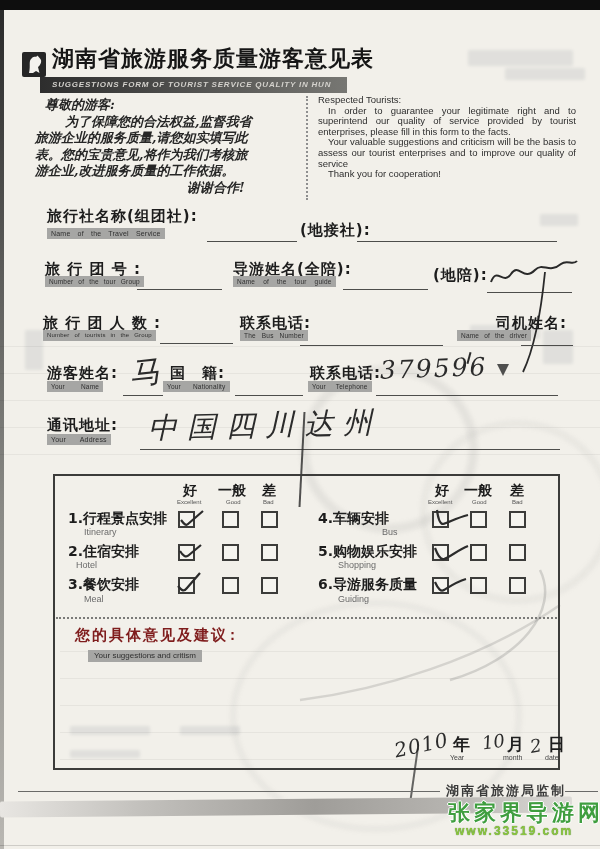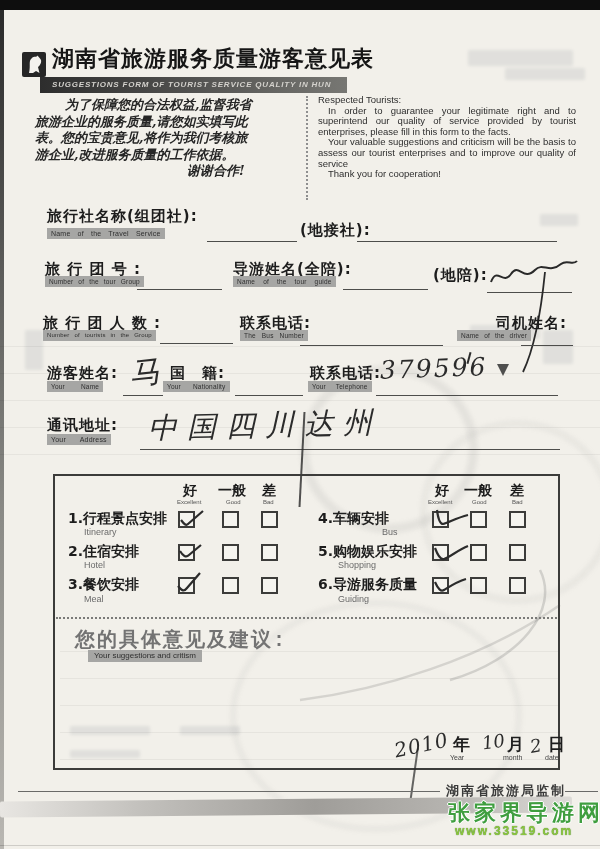--- a/index.html
+++ b/index.html
@@ -37,21 +37,21 @@
   .rule{border-bottom:1.5px solid #4d4d4b;}
   .hw{font-family:"DejaVu Serif",serif;font-style:italic;color:#2b2b2b;white-space:nowrap;}
   
   .ratebox{left:53px;top:474px;width:507px;height:296px;border:2px solid #3c3c3a;box-sizing:border-box;}
   .colzh{font-size:14px;font-weight:bold;color:#1d1d1d;white-space:nowrap;font-family:"DejaVu Sans",sans-serif;}
   .colen{font-size:6px;color:#555;}
   .rowzh{font-size:14px;font-weight:bold;color:#1d1d1d;white-space:nowrap;font-family:"DejaVu Sans",sans-serif;}
   .rowen{font-size:9px;color:#6b6b6b;}
   .cb{width:17px;height:17px;border:2px solid #3c3c3a;box-sizing:border-box;background:rgba(255,255,255,.25);}
   .dotline{left:56px;top:617px;width:501px;border-top:2px dotted #7a7a78;}
-  .suglabel{font-size:20px;font-weight:bold;letter-spacing:2px;color:#737373;font-family:Liberation Mono, monospace;}
+  .suglabel{font-size:15px;font-weight:bold;letter-spacing:2px;color:#7f1d1d;font-family:Liberation Mono, monospace;}
   .sugstrip{background:#a6a6a4;color:#2f2f2f;font-size:8px;line-height:12px;padding:0 6px;white-space:nowrap;}
   
   .datezh{font-size:17px;font-weight:bold;color:#1d1d1d;font-family:"DejaVu Sans",sans-serif;}
   .dateen{font-size:7px;color:#444;}
   
   .footrule{border-top:1px solid #6a6a68;}
   .issuer{font-size:13px;font-weight:bold;letter-spacing:2px;color:#3a3a3a;
           font-family:"DejaVu Sans",sans-serif;}
   .graybar{left:0;top:799px;width:572px;height:16px;transform:rotate(-.5deg);border-radius:2px;
            background:linear-gradient(90deg,#e8e6e2 0%,#c2c0bc 25%,#9f9d99 55%,#b5b3af 78%,#dddbd7 100%);}
@@ -97,20 +97,21 @@
     <svg width="24" height="25" viewBox="0 0 24 25">
       <path d="M7 21 C9 13 6 9 10 6 C12 3.5 14.5 6 15.5 3.5 L18 6.5 C20.5 9 18.5 13 16 15 L17.5 21 L14 19 L11 21 Z" fill="#f4f2ee"></path>
     </svg>
   </div>
   <div class="abs title">湖南省旅游服务质量游客意见表</div>
   <div class="abs subbar">
     <span>SUGGESTIONS FORM OF TOURIST SERVICE QUALITY IN HUN</span>
   </div>
 
   <div class="abs introzh">
+    <div class="sal">尊敬的游客:</div>
     <div class="l1">为了保障您的合法权益,监督我省</div>
     <div>旅游企业的服务质量,请您如实填写此</div>
     <div>表。您的宝贵意见,将作为我们考核旅</div>
     <div>游企业,改进服务质量的工作依据。</div>
     <div class="close">谢谢合作!</div>
   </div>
   <div class="abs dotted-div"></div>
 
   <div class="abs introen">
     <p class="nosind">Respected Tourists:</p>
@@ -187,21 +188,21 @@
   <div class="abs rowzh" style="left:68px;top:510px;">1.行程景点安排</div>
   <div class="abs rowen" style="left:84px;top:527px;">Itinerary</div>
   <div class="abs cb" style="left:178px;top:511px;"></div>
   <div class="abs cb" style="left:222px;top:511px;"></div>
   <div class="abs cb" style="left:261px;top:511px;"></div>
   <svg class="abs" style="left:176px;top:506px;" width="32" height="26">
     <path d="M5 14 C8 18 10 20 12 18 L27 5" stroke="#2b2b2b" stroke-width="2.2" fill="none"></path>
     </svg>
 
   <div class="abs rowzh" style="left:68px;top:543px;">2.住宿安排</div>
-  <div class="abs rowen" style="left:84px;top:560px;">Hotel</div>
+  <div class="abs rowen" style="left:76px;top:560px;">Hotel</div>
   <div class="abs cb" style="left:178px;top:544px;"></div>
   <div class="abs cb" style="left:222px;top:544px;"></div>
   <div class="abs cb" style="left:261px;top:544px;"></div>
   <svg class="abs" style="left:176px;top:541px;" width="32" height="26">
     <path d="M4 10 C7 15 10 17 13 14 L25 4" stroke="#2b2b2b" stroke-width="2.2" fill="none"></path>
     </svg>
 
   <div class="abs rowzh" style="left:68px;top:576px;">3.餐饮安排</div>
   <div class="abs rowen" style="left:84px;top:594px;">Meal</div>
   <div class="abs cb" style="left:178px;top:577px;"></div>

